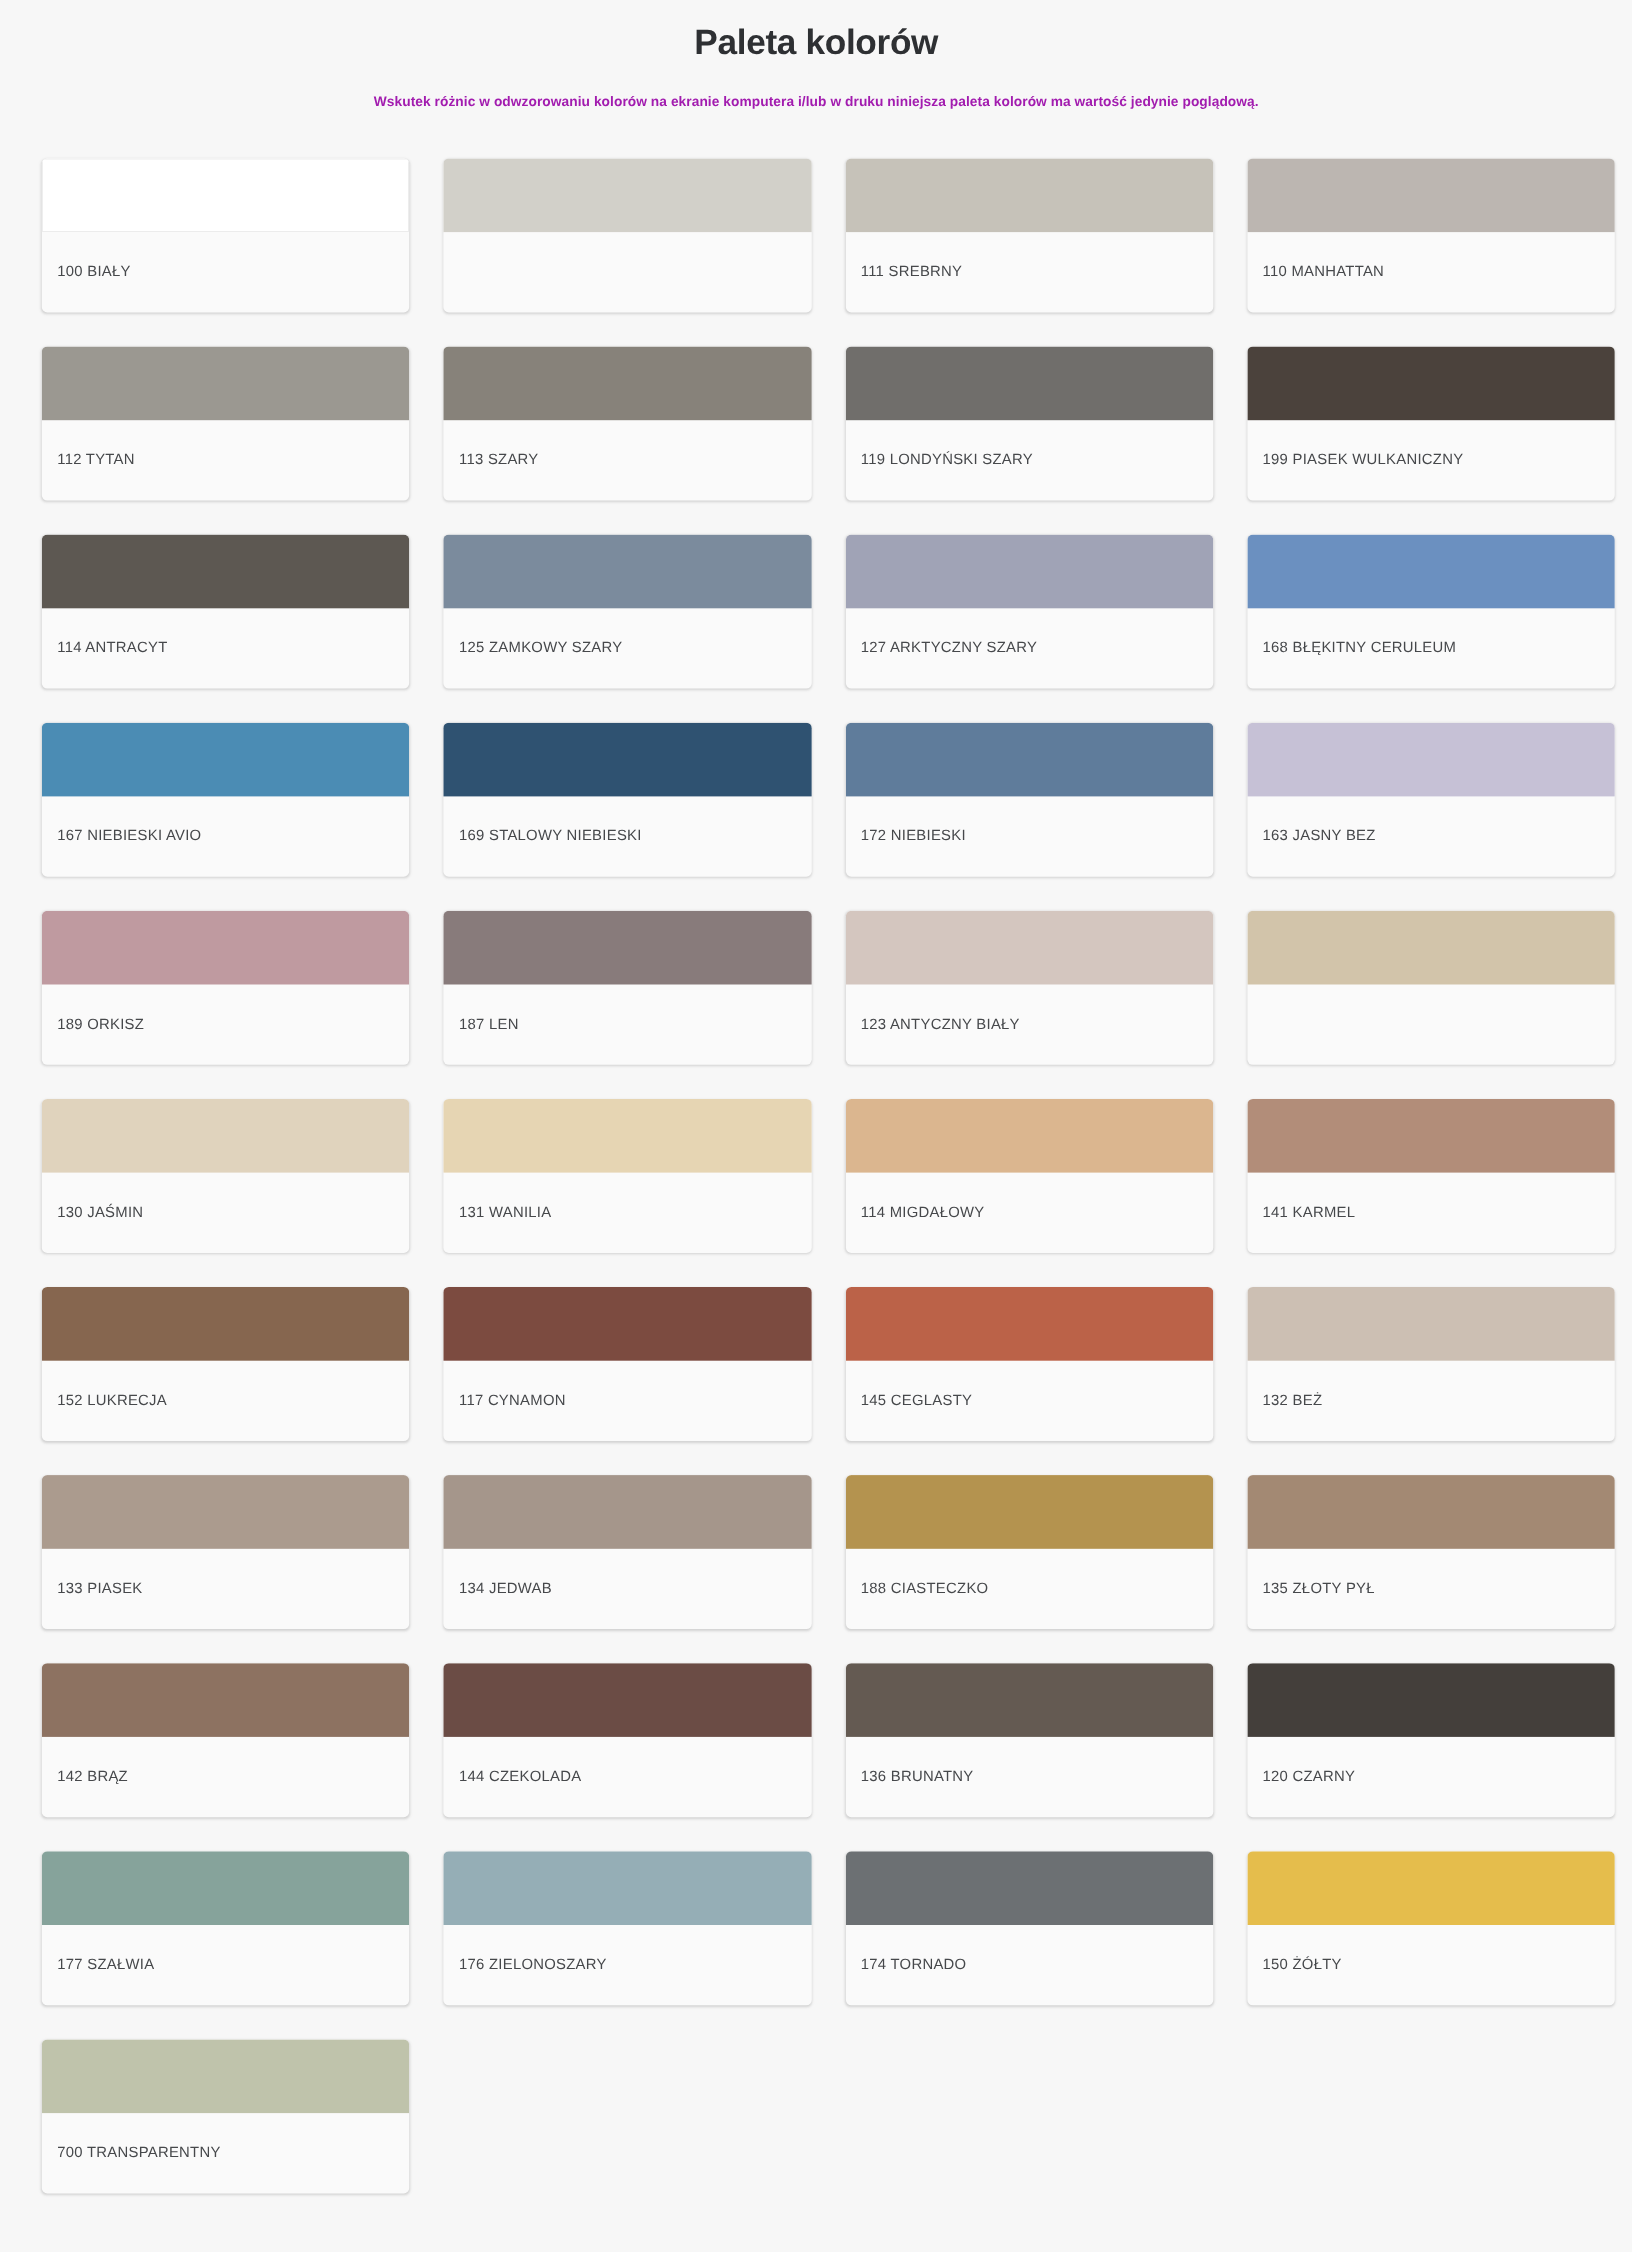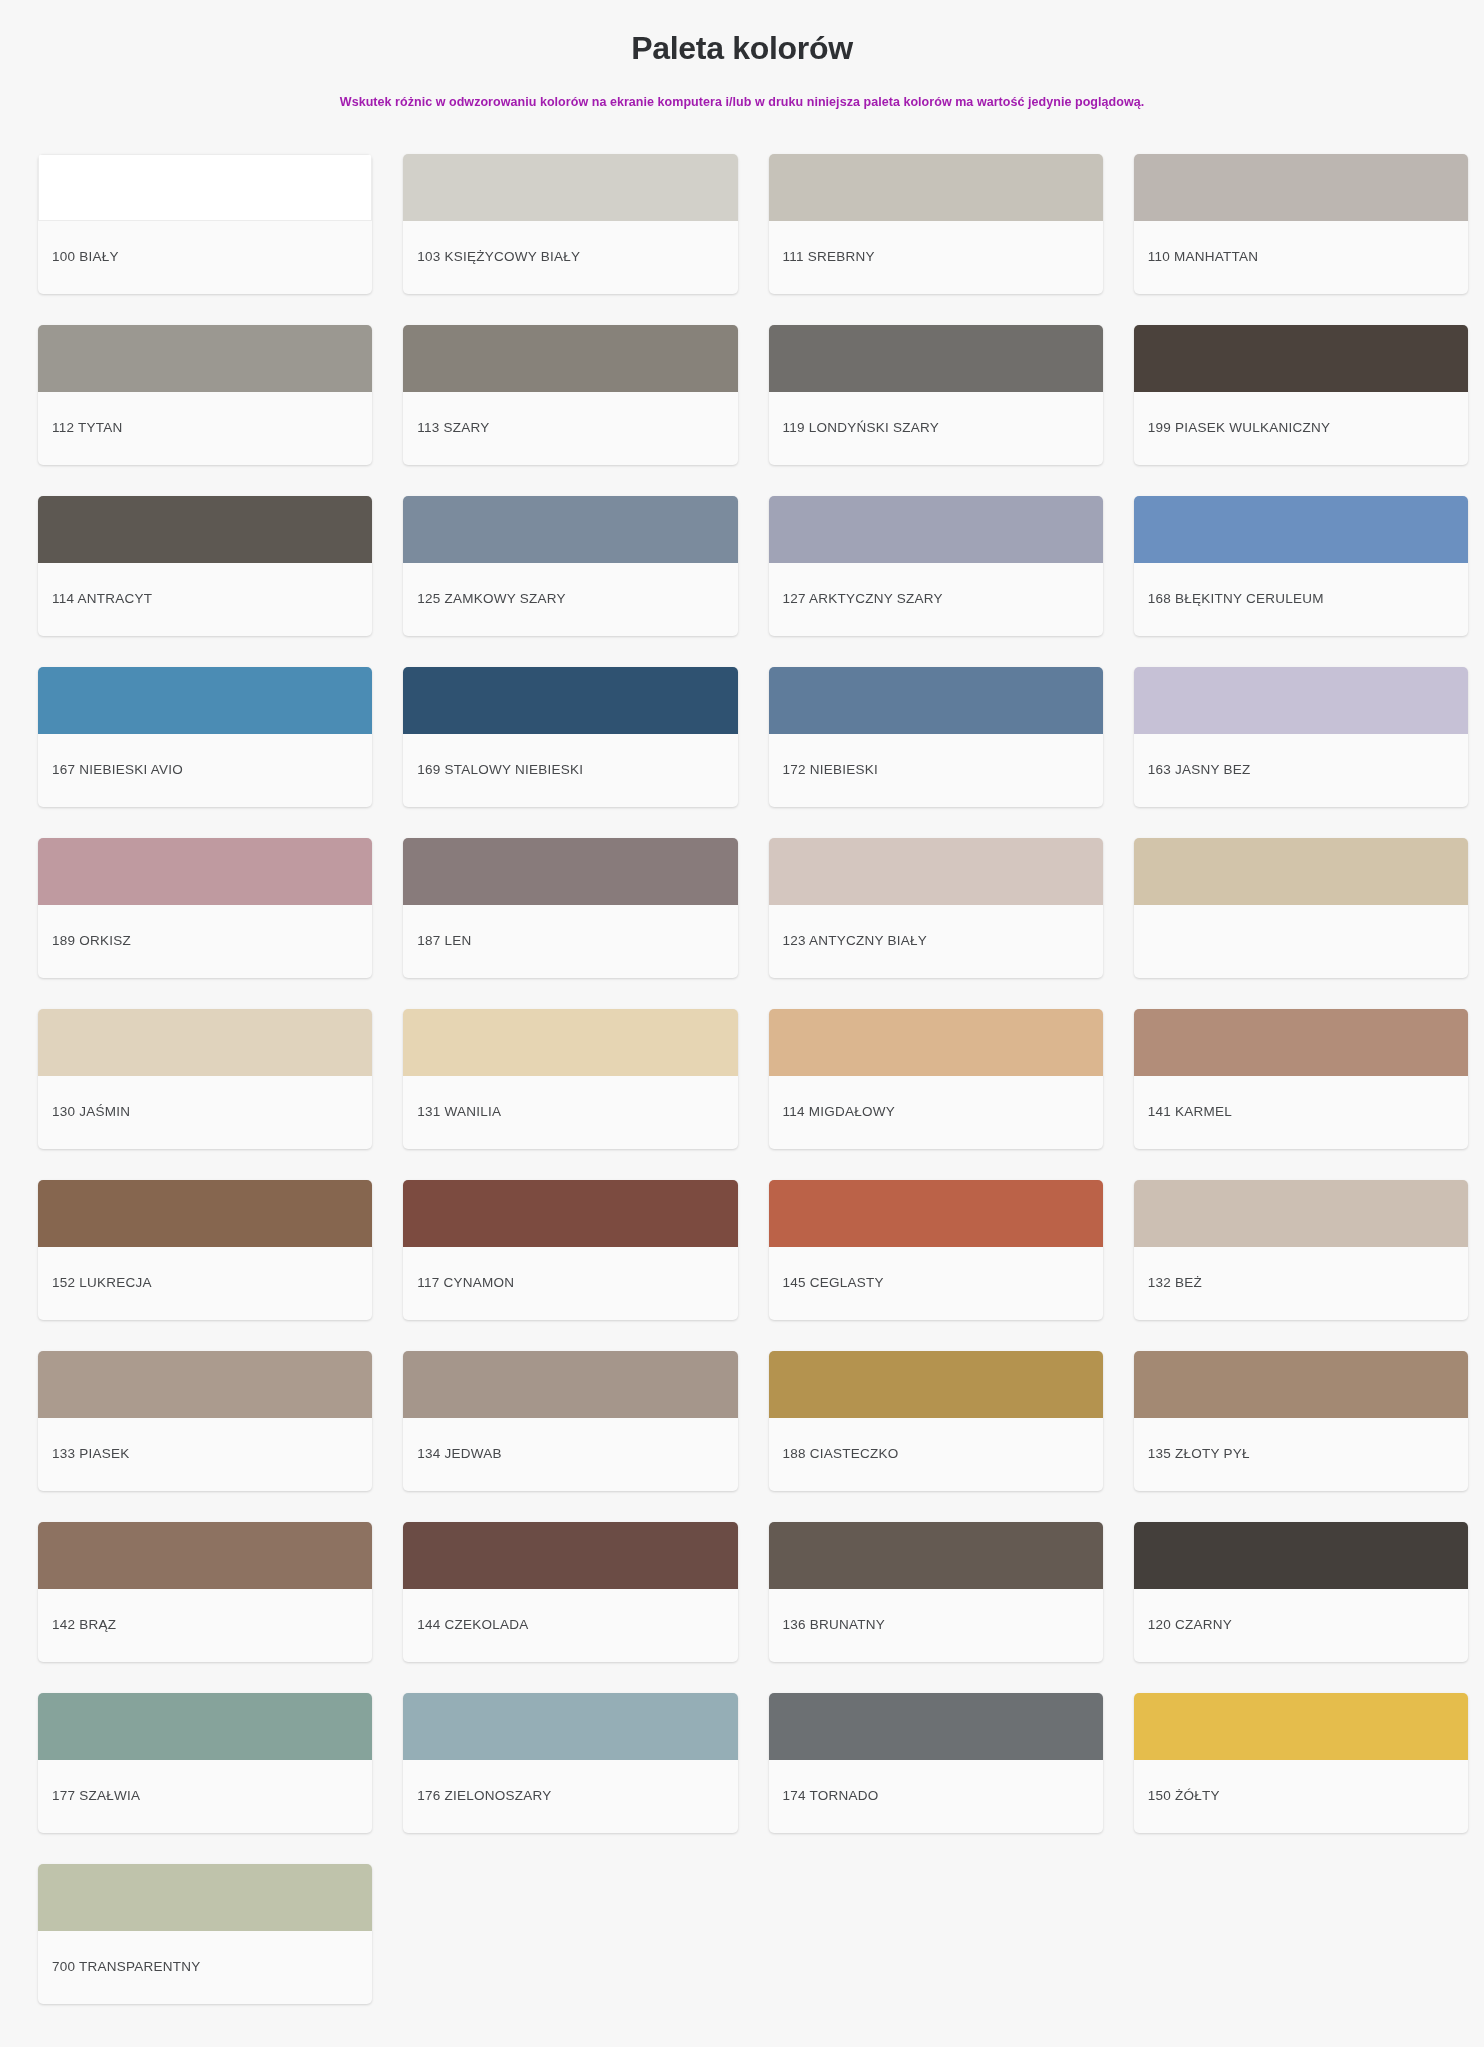--- a/index.html
+++ b/index.html
@@ -13,21 +13,21 @@
   }
   .page {
     width: 1484px;
     min-height: 2047px;
     margin: 0 auto;
     background: #f7f7f7;
     padding: 0 0 60px 0;
   }
   .header {
     text-align: center;
-    padding: 22px 40px 0 40px;
+    padding: 12px 40px 0 40px;
   }
   .page-title {
     font-size: 32px;
     font-weight: bold;
     color: #2e3033;
     letter-spacing: -0.3px;
     margin: 0;
     padding: 6px 0 0 0;
     line-height: 1.25;
   }
@@ -89,21 +89,20 @@
     <p class="page-subtitle">Wskutek różnic w odwzorowaniu kolorów na ekranie komputera i/lub w druku niniejsza paleta kolorów ma wartość jedynie poglądową.</p>
   </div>
 
   <div class="grid" id="swatch-grid">
       <div class="swatch-card bordered">
         <div class="swatch-color" style="background-color: rgb(255, 255, 255);"></div>
         <div class="swatch-label">100 BIAŁY</div>
       </div>
       <div class="swatch-card">
         <div class="swatch-color" style="background-color: rgb(210, 208, 201);"></div>
-        <div class="swatch-label">103 KSIĘŻYCOWY BIAŁY</div>
       </div>
       <div class="swatch-card">
         <div class="swatch-color" style="background-color: rgb(198, 194, 185);"></div>
         <div class="swatch-label">111 SREBRNY</div>
       </div>
       <div class="swatch-card">
         <div class="swatch-color" style="background-color: rgb(188, 182, 177);"></div>
         <div class="swatch-label">110 MANHATTAN</div>
       </div>
       <div class="swatch-card">

